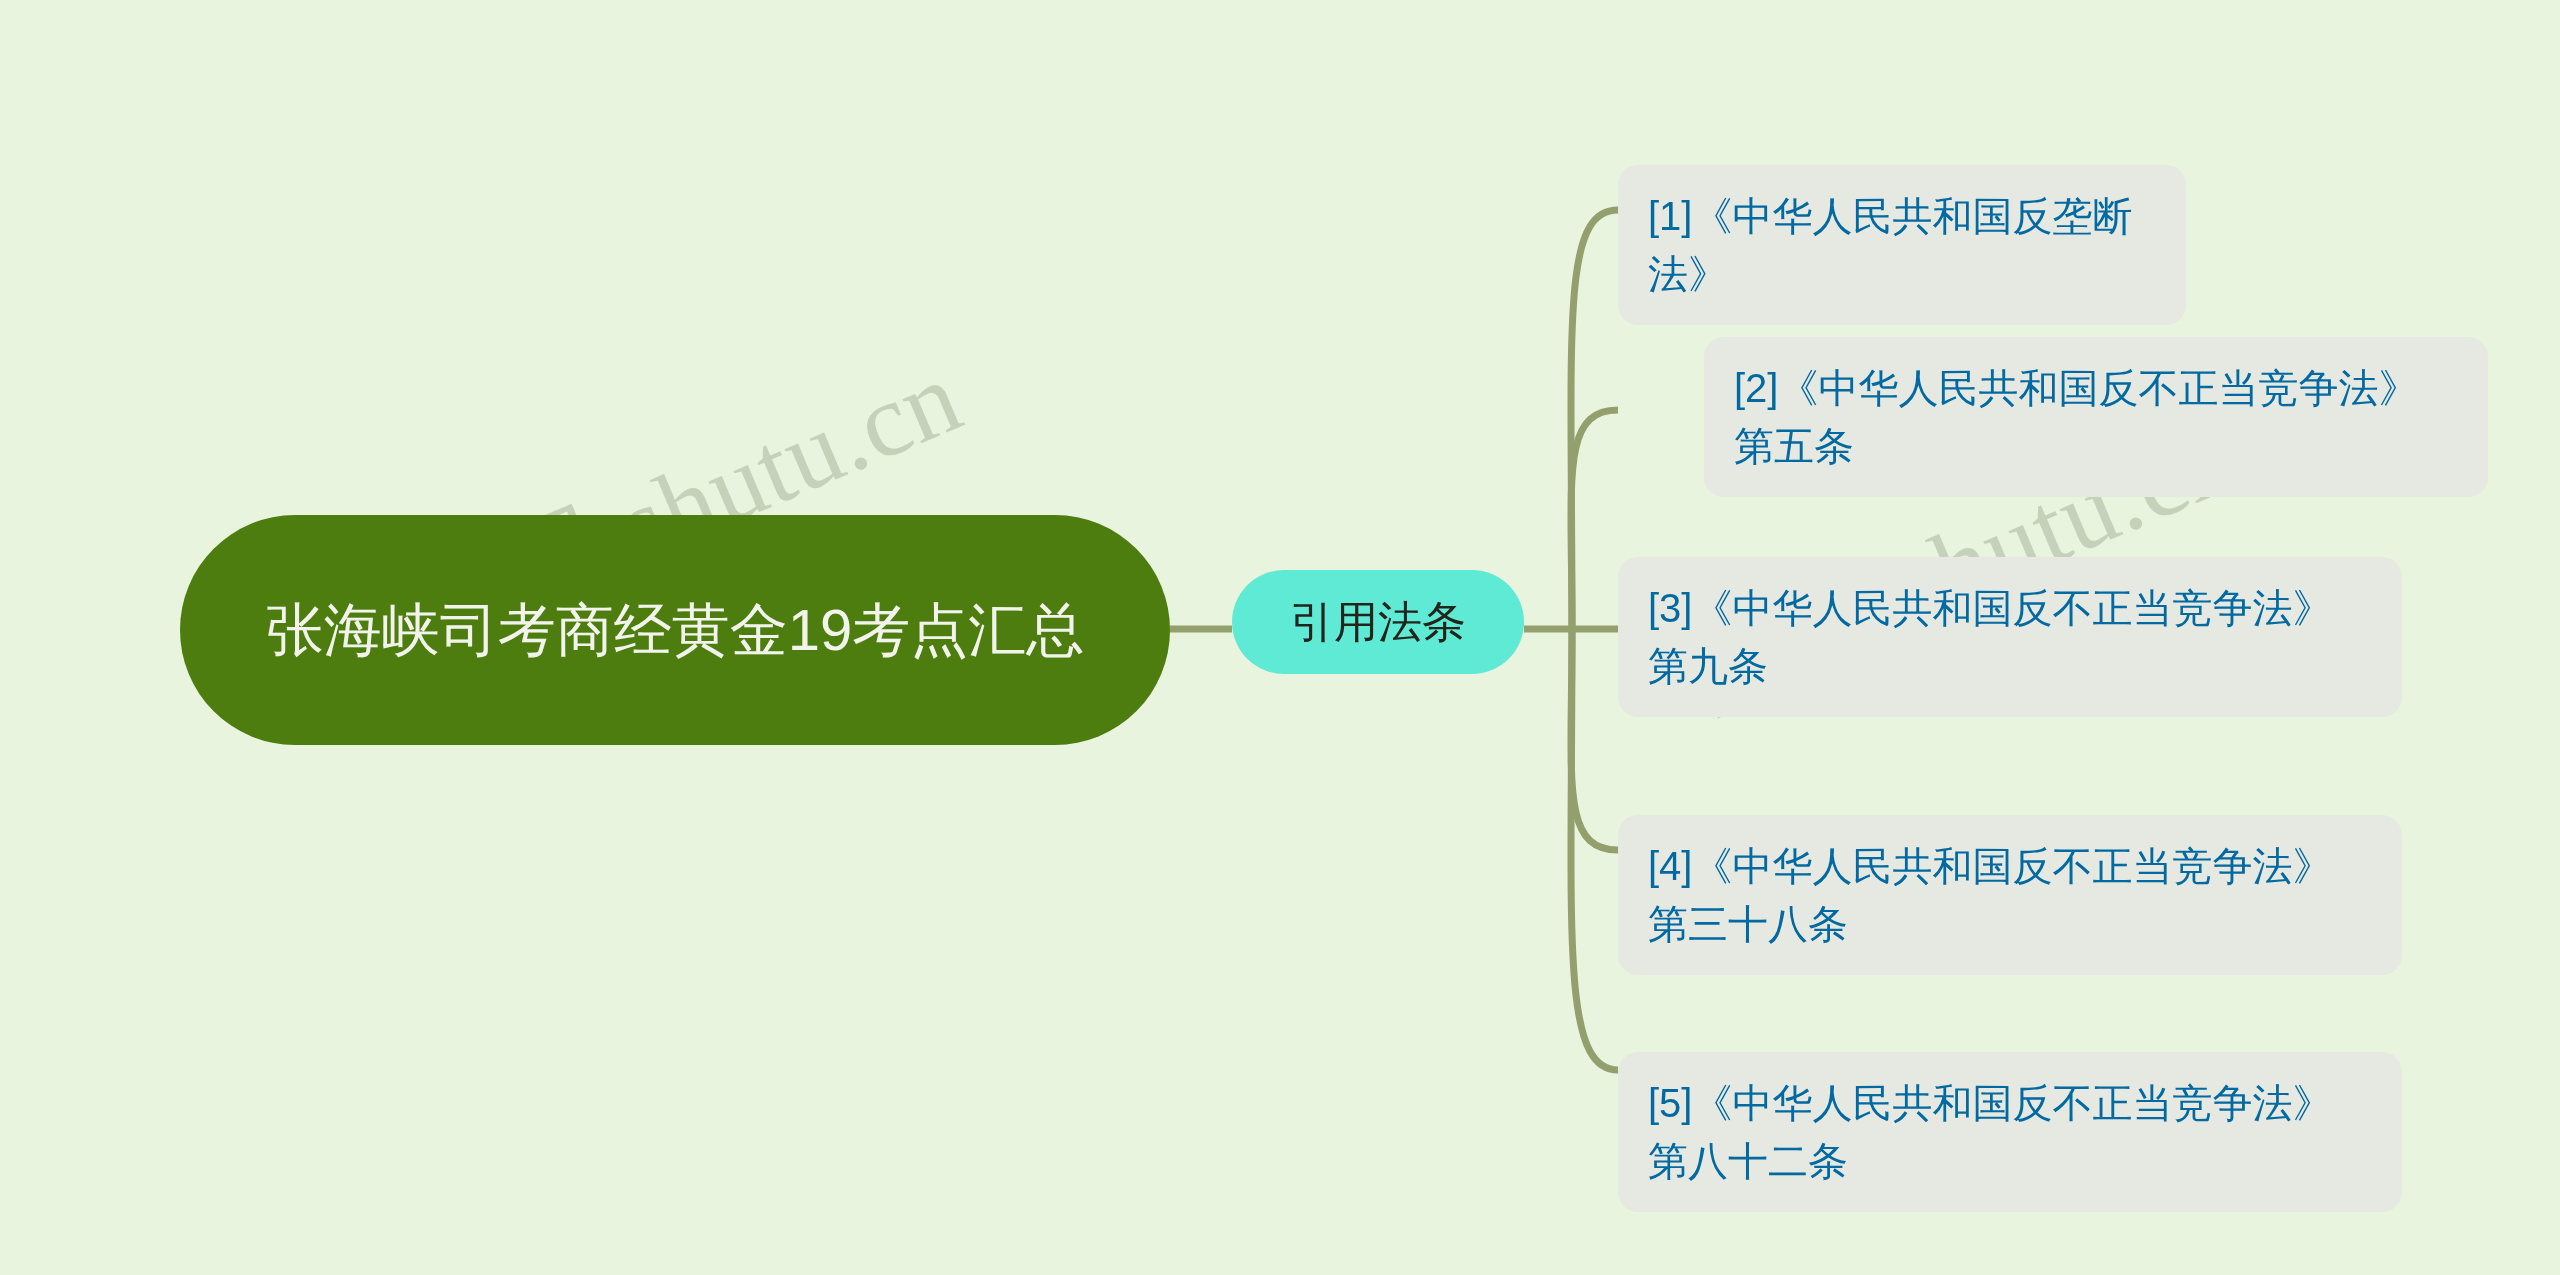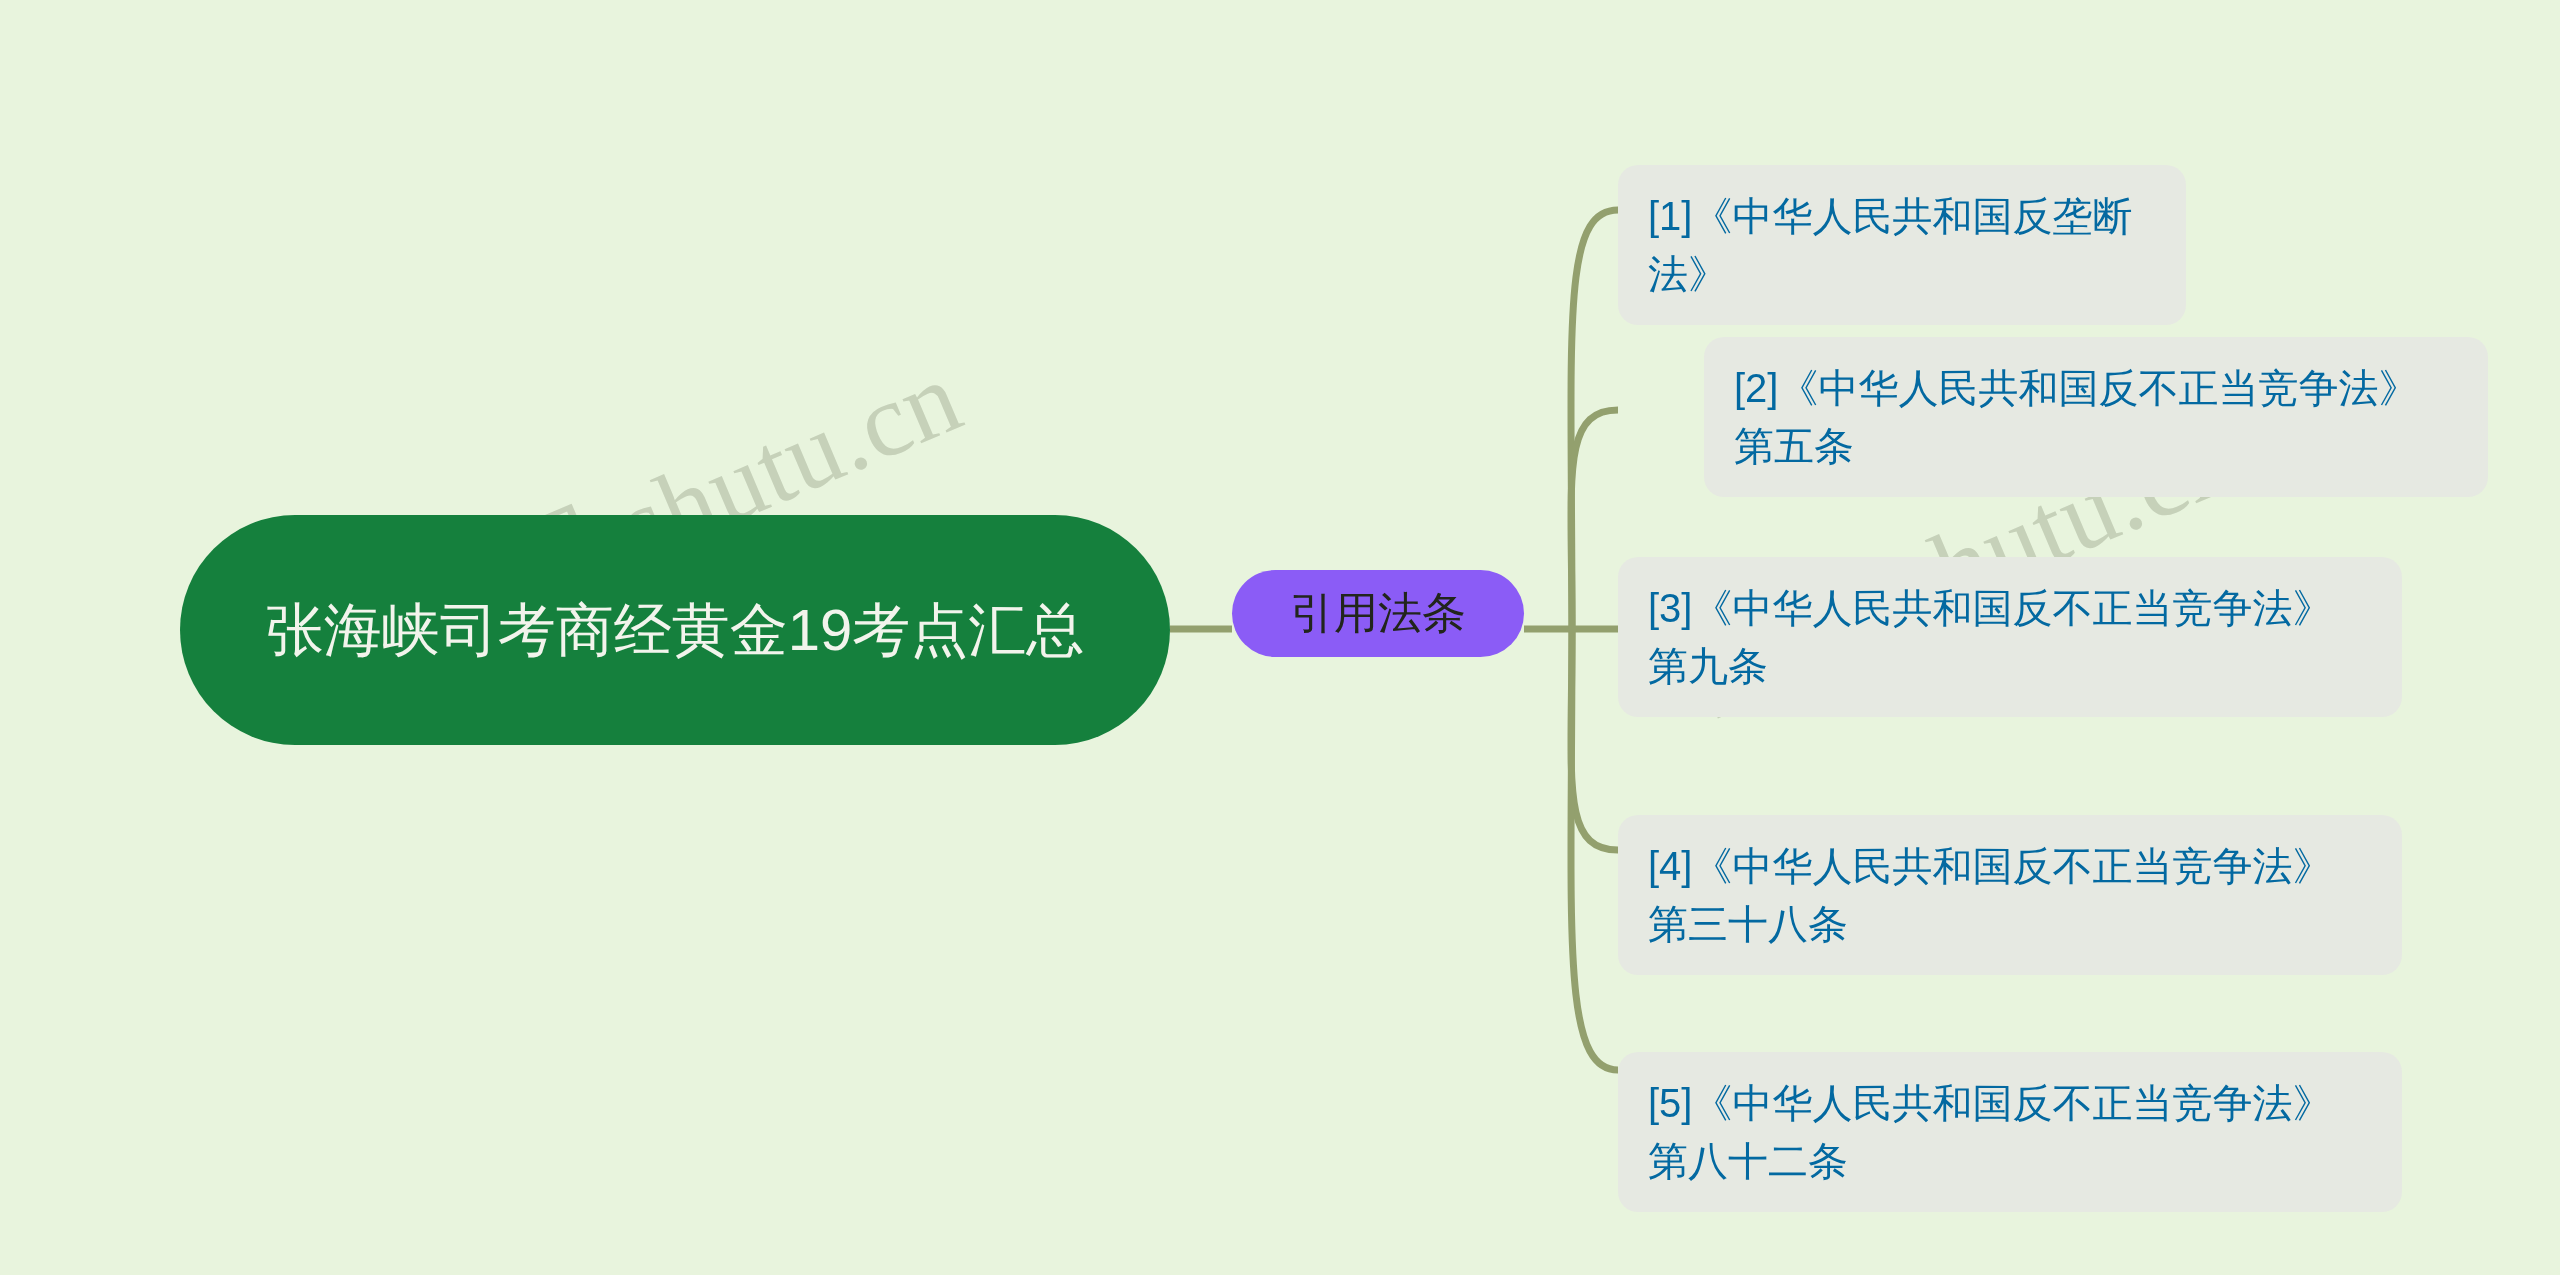--- a/index.html
+++ b/index.html
@@ -70,40 +70,40 @@
     box-sizing: border-box;
     display: flex;
     align-items: center;
   }
 
   .root-node {
     left: 180px;
     top: 515px;
     width: 990px;
     height: 230px;
-    background: #15803d;
+    background: #4d7c0f;
     border-radius: 115px;
     color: #f2f4ec;
     font-size: 58px;
     line-height: 1.32;
     justify-content: center;
     text-align: center;
     padding: 0 56px;
   }
   .root-node .label {
     display: block;
     width: 100%;
   }
 
   .mid-node {
     left: 1232px;
     top: 570px;
     width: 292px;
-    height: 87px;
-    background: #8b5cf6;
+    height: 104px;
+    background: #5eead4;
     border-radius: 59px;
     color: #22251c;
     font-size: 44px;
     justify-content: center;
     text-align: left;
   }
 
   .leaf-node {
     background: #e6e9e2;
     border-radius: 20px;

